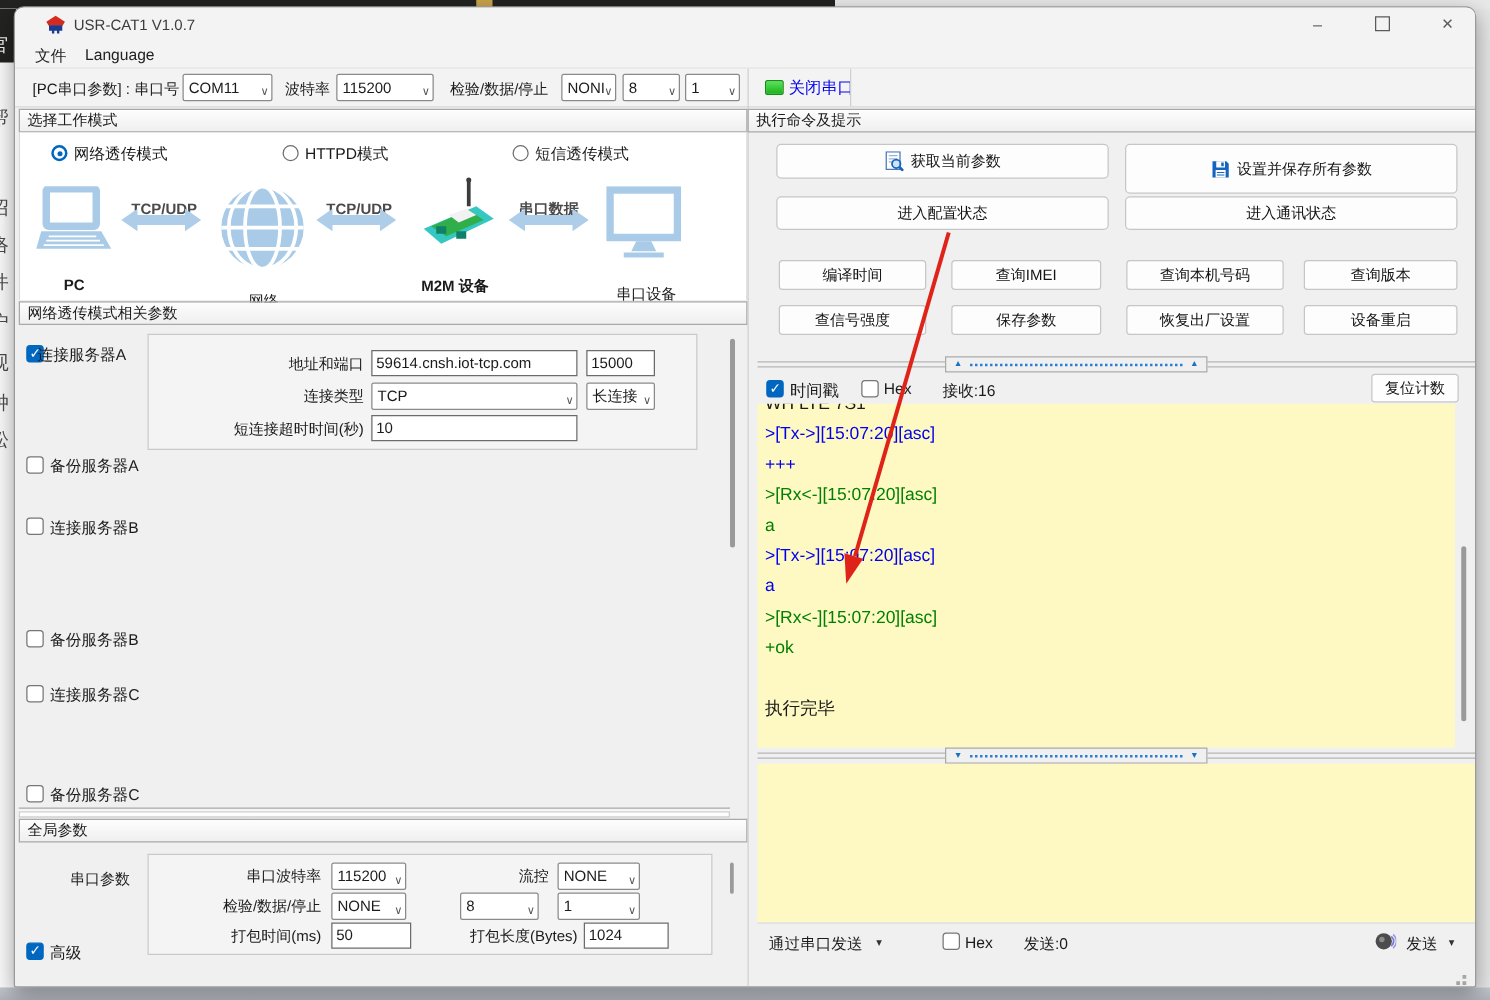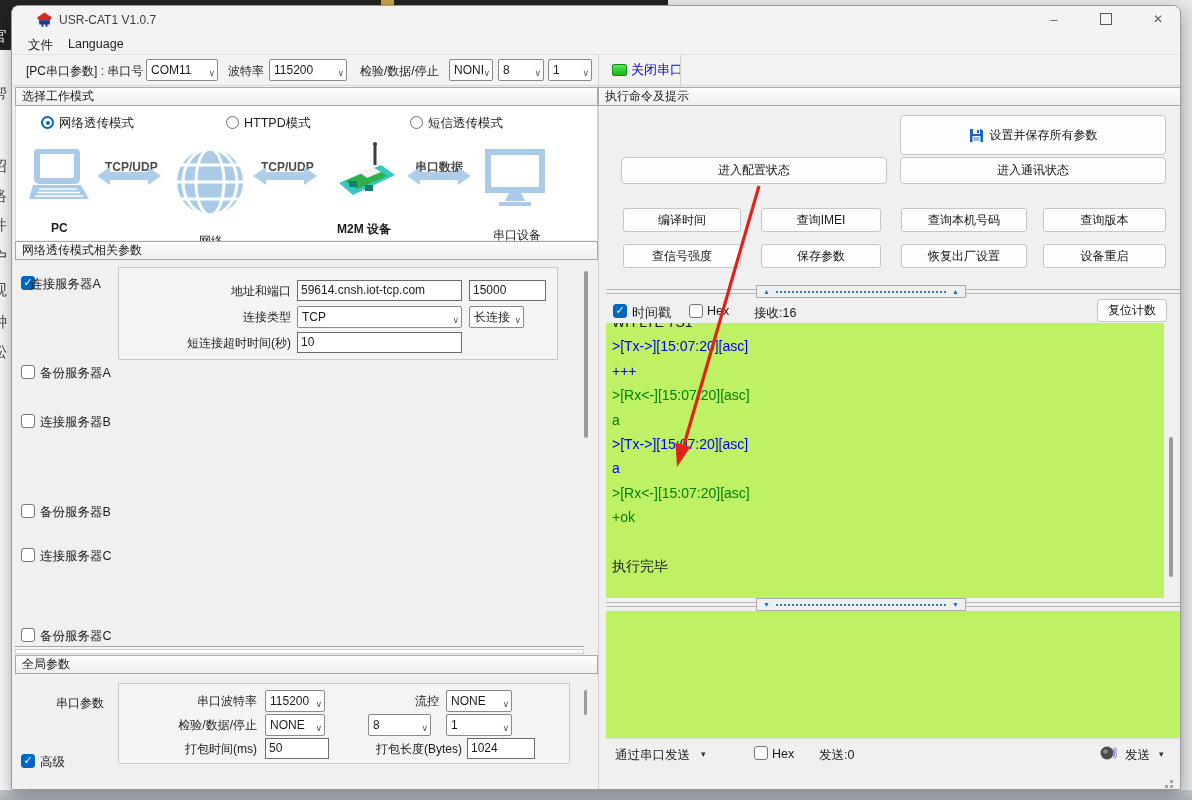--- a/index.html
+++ b/index.html
@@ -48,21 +48,21 @@
     align-items:center;justify-content:center;gap:6px;font-size:12px;color:#141414;box-sizing:border-box;}
   .small-btn{border-radius:3px;}
   .rail{position:absolute;height:1px;background:#b5b5b5;}
   .split-handle{position:absolute;height:13px;background:#f0f0f0;border:1px solid #ababab;box-sizing:border-box;
     display:flex;align-items:center;justify-content:space-between;padding:0 6px;}
   .split-dots{flex:1;border-top:2px dotted #2a7fd4;margin:0 6px;height:0;}
   .tri{font-size:7px;color:#1673c4;line-height:1;}
   .hscroll{position:absolute;height:8px;background:#f6f6f6;border-top:1px solid #a8a8a8;border-bottom:1px solid #a8a8a8;box-sizing:border-box;}
   .hscroll::after{content:"";position:absolute;left:0;right:0;top:2px;height:3px;background:#fdfdfd;border:1px solid #cfcfcf;}
   .vthumb{position:absolute;width:4px;background:#9a9a9a;border-radius:2px;}
-  .log-area{position:absolute;background:#bef264;overflow:hidden;}
+  .log-area{position:absolute;background:#fef9c3;overflow:hidden;}
   .log-line{font-size:14px;line-height:24.4px;white-space:pre;}
   .c-blue{color:#0000ee;}
   .c-green{color:#008000;}
   .c-black{color:#1a1a1a;}
   .sendbar{position:absolute;background:#f0f0f0;border-top:1px solid #dcdcdc;}
   .chev{font-size:9px;color:#333;}
   .grip{position:absolute;width:3px;height:3px;background:#a5a5a5;}
   .diag-lbl{position:absolute;font-size:12px;color:#1b1b1b;white-space:nowrap;margin-top:14px;}
   .diag-b{font-weight:bold;color:#4a4a4a;}
   #arrow-overlay{position:absolute;left:0;top:0;width:1192px;height:800px;pointer-events:none;z-index:50;}
@@ -190,21 +190,21 @@
   <span class="diag-lbl" style="left:481px;top:207px">串口设备</span>
 
   <div class="hdr" style="left:3px;top:235px;width:583px">网络透传模式相关参数</div>
 
   <span class="cb checked" style="left:9px;top:270px"></span>
   <span class="lbl" style="left:18px;top:270px;font-size:12.5px">连接服务器A</span>
 
   <div class="gbox" style="left:106px;top:261px;width:440px;height:93px"></div>
   <span class="lbl r" style="left:159px;top:277px;width:120px">地址和端口</span>
   <div class="input" style="left:285px;top:274px;width:165px">59614.cnsh.iot-tcp.com</div>
-  <div class="input" style="left:457px;top:274px;width:77px">15000</div>
+  <div class="input" style="left:457px;top:274px;width:55px">15000</div>
   <span class="lbl r" style="left:159px;top:303px;width:120px">连接类型</span>
   <div class="combo" style="left:285px;top:300px;width:165px">TCP</div>
   <div class="combo" style="left:457px;top:300px;width:55px">长连接</div>
   <span class="lbl r" style="left:147px;top:329px;width:132px">短连接超时时间(秒)</span>
   <div class="input" style="left:285px;top:326px;width:165px">10</div>
 
   <span class="cb" style="left:9px;top:359px"></span>
   <span class="lbl" style="left:28px;top:359px;font-size:12.5px">备份服务器A</span>
   <span class="cb" style="left:9px;top:408px"></span>
   <span class="lbl" style="left:28px;top:408px;font-size:12.5px">连接服务器B</span>
@@ -235,20 +235,33 @@
   <span class="cb checked" style="left:9px;top:748px"></span>
   <span class="lbl" style="left:28px;top:748px;font-size:12.5px">高级</span>
 
   <div class="vthumb" style="left:572px;top:265px;height:167px"></div>
   <div class="vthumb" style="left:572px;top:684px;height:25px;width:3px"></div>
 
   <div class="vsep" style="left:586px;top:79px;height:706px"></div>
 
   <div class="hdr" style="left:586px;top:81px;width:583px">执行命令及提示</div>
 
+  <div class="btn" style="left:609px;top:109px;width:266px;height:28px">
+    <svg width="15" height="16" viewBox="0 0 15 16">
+      <rect x="1" y="0.5" width="11" height="14" fill="#fff" stroke="#4a78b8" stroke-width="1"></rect>
+      <g stroke="#9ab4d4" stroke-width="1">
+          <line x1="3" y1="3.5" x2="10" y2="3.5"></line>
+          <line x1="3" y1="6" x2="10" y2="6"></line>
+          <line x1="3" y1="8.5" x2="7" y2="8.5"></line>
+        </g>
+      <circle cx="9" cy="10" r="3.4" fill="rgba(160,200,240,.5)" stroke="#1565c0" stroke-width="1.4"></circle>
+      <line x1="11.5" y1="12.6" x2="14.5" y2="15.6" stroke="#1565c0" stroke-width="2"></line>
+    </svg>
+    <span>获取当前参数</span>
+  </div>
   <div class="btn" style="left:888px;top:109px;width:266px;height:40px">
     <svg width="15" height="15" viewBox="0 0 15 15">
       <path d="M1 1 h11 l2 2 v11 h-13 z" fill="#1565c0"></path>
       <rect x="4" y="1" width="7" height="5" fill="#fff"></rect>
         <rect x="8" y="2" width="2" height="3" fill="#1565c0"></rect>
       <rect x="3.5" y="8" width="8" height="6" fill="#fff"></rect>
       <g stroke="#1565c0" stroke-width="0.9">
           <line x1="4.5" y1="10" x2="10.5" y2="10"></line>
           <line x1="4.5" y1="12" x2="10.5" y2="12"></line>
         </g>

